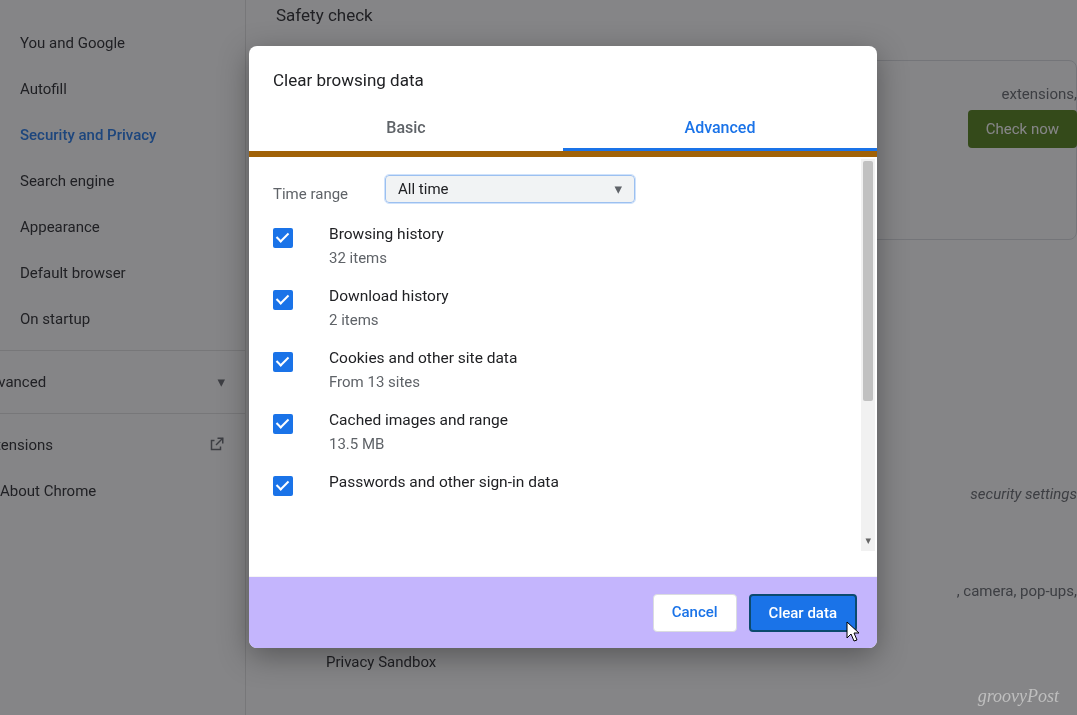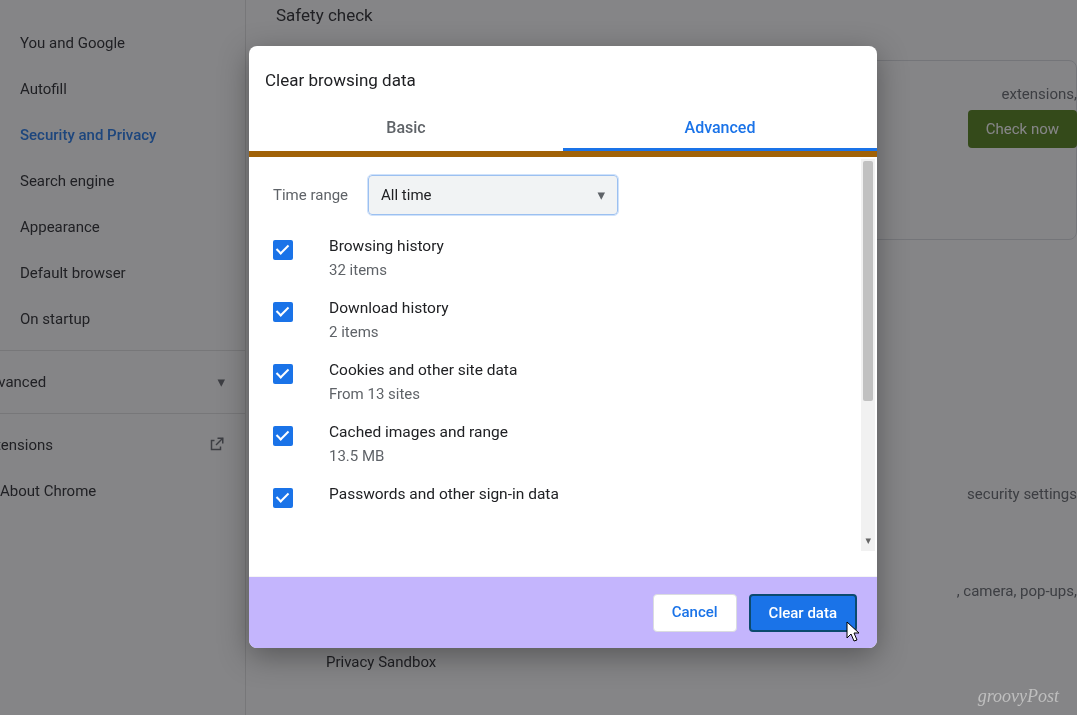--- a/index.html
+++ b/index.html
@@ -57,21 +57,21 @@
   .dialog {
     position:absolute;
     left:249px; top:46px;
     width:628px; height:602px;
     background:#fff; border-radius:8px;
     box-shadow: 0 8px 30px rgba(0,0,0,0.35);
     display:flex; flex-direction:column;
   }
   .dialog-title {
     font-size:17px; color:#202124;
-    padding: 24px 24px 18px 16px;
+    padding: 24px 24px 18px 24px;
   }
   .tabs {
     display:flex; border-bottom:6px solid #a16207;
   }
   .tab {
     flex:1; text-align:center;
     padding: 10px 0 14px 0;
     font-size:16px; font-weight:500;
     color:#5f6368; cursor:pointer;
     position:relative;
@@ -79,27 +79,27 @@
   .tab.active { color:#1a73e8; }
   .tab.active::after {
     content:""; position:absolute; left:0; right:0; bottom:0;
     height:3px; background:#1a73e8;
   }
   .scroll-area {
     flex:1; overflow:hidden; position:relative;
     padding: 18px 24px 0 24px;
   }
   .timerow {
-    display:flex; align-items:center; gap:20px;
+    display:flex; align-items:flex-end; gap:37px;
     margin-bottom:22px;
   }
   .timerow-label { color:#5f6368; font-size:15px; }
   .select {
     display:flex; align-items:center; justify-content:space-between;
-    width:250px; height:40px;
+    width:250px; height:28px;
     border:1px solid #9cc0f0;
     outline:1px solid #cfe2fb;
     border-radius:4px;
     background:#f1f3f4;
     padding:0 12px;
     font-size:15px; color:#202124;
     cursor:pointer;
   }
   .chev { color:#5f6368; }
   .list { display:flex; flex-direction:column; gap:20px; }
@@ -182,21 +182,21 @@
       </span>
     </div>
     <div class="sidebar-item" style="padding-left:0; margin-left:0;">About Chrome</div>
   </div>
 
   <div class="main">
     <div class="bg-text" style="left:30px; top:5px; color:#202124; font-size:17px;">Safety check</div>
     <div class="bg-card"></div>
     <div class="bg-checknow">Check now</div>
     <div class="bg-text" style="right:0; top:85px;">extensions,</div>
-    <div class="bg-text" style="right:0; top:485px;">security settings</div>
+    <div class="bg-text" style="right:0; top:485px;font-style:italic;">security settings</div>
     <div class="bg-text" style="right:0; top:582px;">, camera, pop-ups,</div>
     <div class="bg-text" style="left:80px; top:653px; color:#202124;">Privacy Sandbox</div>
   </div>
 </div>
 
 <div class="overlay"></div>
 
 <div class="dialog">
   <div class="dialog-title">Clear browsing data</div>
   <div class="tabs">

